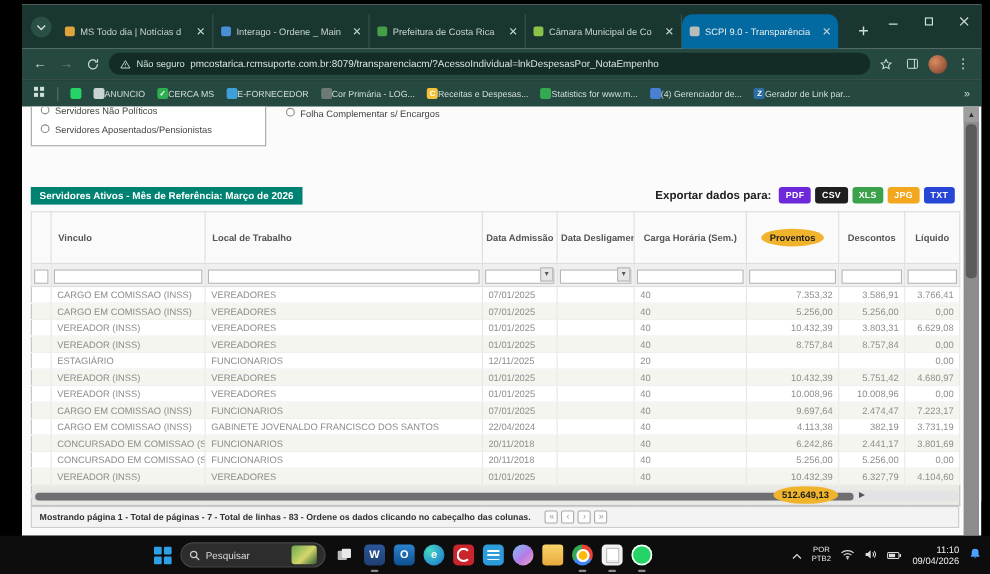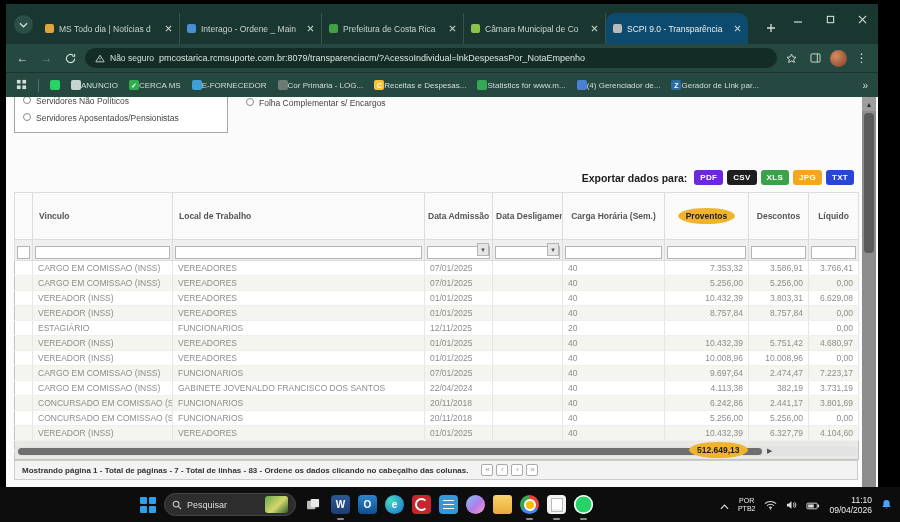--- a/index.html
+++ b/index.html
@@ -1,29 +1,29 @@
 <!DOCTYPE html>
 <html><head>
 <meta charset="utf-8">
 <style>
   * { margin:0; padding:0; box-sizing:border-box; }
   body { font-family:"Liberation Sans", sans-serif; background:#000; }
   .screen { position:relative; width:900px; height:522px; background:#000; overflow:hidden; }
 
   
-  .browser { position:absolute; left:6px; top:4px; width:872px; height:452px; background:#fbfbfb; }
+  .browser { position:absolute; left:20px; top:4px; width:872px; height:452px; background:#fbfbfb; }
 
   
   .tabstrip { position:relative; height:40px; background:#1a3630; }
   .tab-search { position:absolute; left:8px; top:11px; width:19px; height:19px; border-radius:50%;
     background:#2a4f46; display:flex; align-items:center; justify-content:center; }
   .tabs { position:absolute; left:32px; bottom:0; display:flex; height:31px; }
   .tab { width:142px; display:flex; align-items:center; gap:5px; padding:0 7px; color:#c6d4cf;
     font-size:8.5px; border-right:1px solid rgba(255,255,255,.14); cursor:default; }
-  .tab.active { background:#0c4a6e; border-radius:9px 9px 0 0; border-right:none; color:#e9efec; }
+  .tab.active { background:#0369a1; border-radius:9px 9px 0 0; border-right:none; color:#e9efec; }
   .tab .favicon { width:9px; height:9px; border-radius:2px; flex:none; }
   .tab-title { flex:1; white-space:nowrap; overflow:hidden; }
   .tab-close { flex:none; display:flex; }
   .newtab { position:absolute; left:755px; bottom:6px; width:20px; height:20px; display:flex;
     align-items:center; justify-content:center; }
   .win-controls { position:absolute; right:0; top:2px; display:flex; height:26px; }
   .win-controls span { width:32px; display:flex; align-items:center; justify-content:center; }
 
   
   .toolbar { height:28px; background:#254840; display:flex; align-items:center; padding:0 7px; gap:5px; }
@@ -345,20 +345,21 @@
         <label class="radioline">
           <span class="radio"></span>
           <span>Servidores Aposentados/Pensionistas</span>
         </label>
       </div>
       <label class="radioline radio3">
         <span class="radio"></span>
         <span>Folha Complementar s/ Encargos</span>
       </label>
 
+      <div class="titlebadge">Servidores Ativos - Mês de Referência: Março de 2026</div>
 
       <div class="exportbar">
         <span class="explabel">Exportar dados para:</span>
 
           <span class="expbtn even" style="background: #6d28d9;">PDF</span>
 
           <span class="expbtn odd" style="background: rgb(30, 30, 30);">CSV</span>
 
           <span class="expbtn even" style="background: rgb(59, 161, 74);">XLS</span>
 

